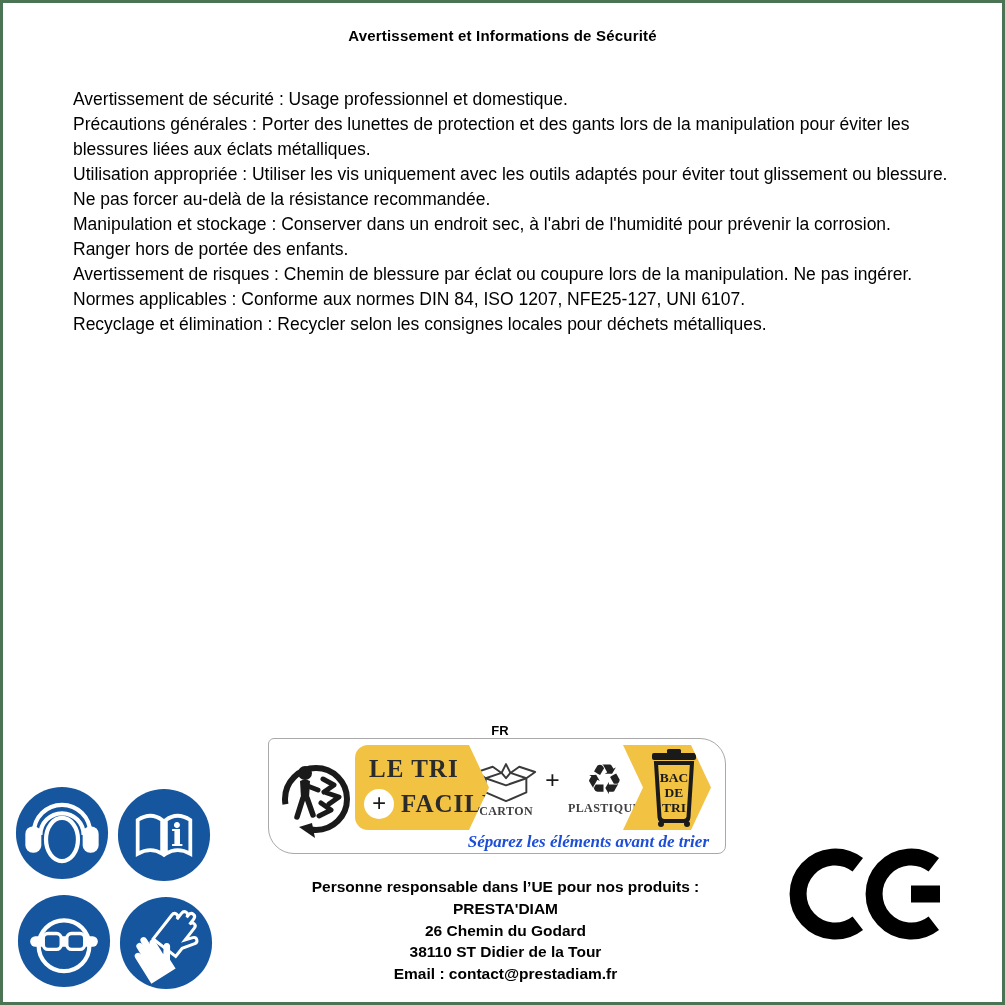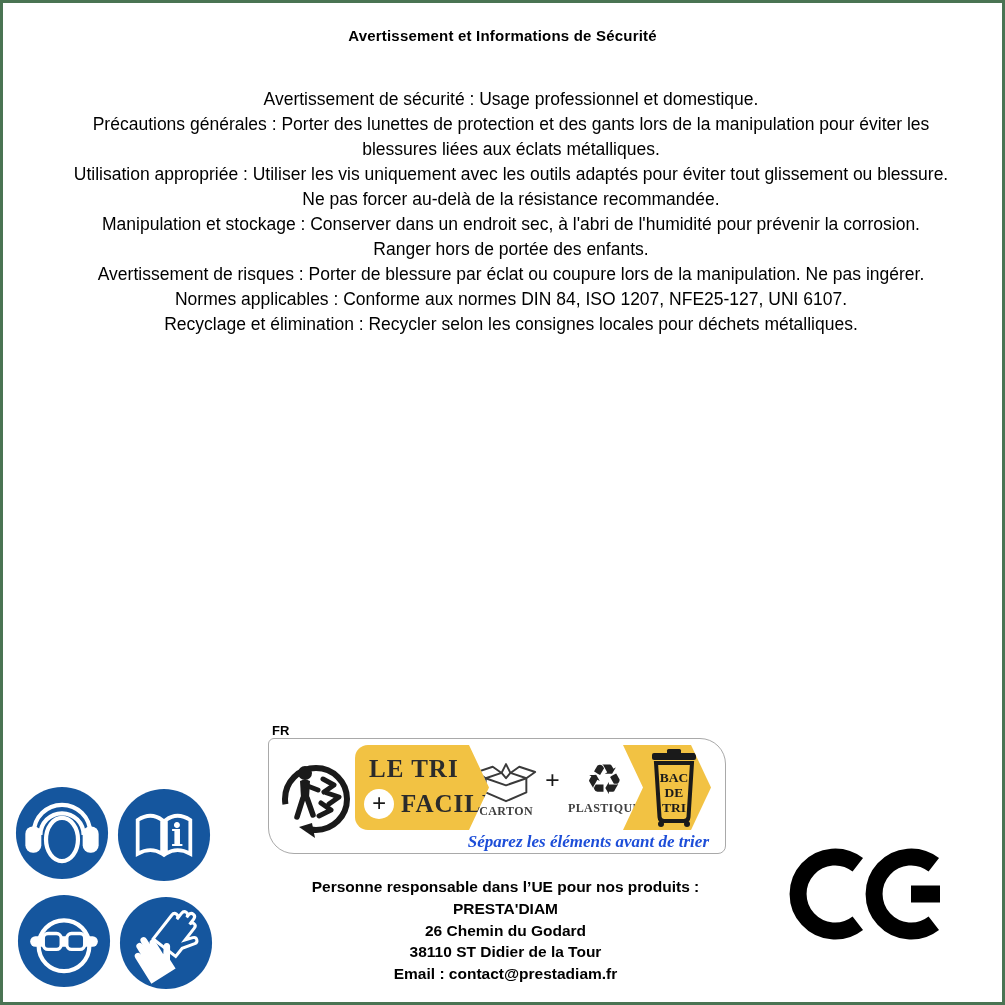--- a/index.html
+++ b/index.html
@@ -7,26 +7,26 @@
     position:relative;width:1005px;height:1005px;box-sizing:border-box;
     background:#fff;border:3px solid #4A7453;overflow:hidden;
     font-family:"Liberation Sans","DejaVu Sans",sans-serif;color:#000;
   }
   .doc-title{
     position:absolute;top:24px;left:0;width:100%;text-align:center;
     font-size:15px;font-weight:bold;letter-spacing:.2px;
   }
   .body-text{
     position:absolute;top:84px;left:70px;width:876px;
-    font-size:17.5px;line-height:25px;text-align:center;
+    font-size:17.5px;line-height:25px;
   }
   .body-text p{margin:0;}
   
   .infotri{position:absolute;left:265px;top:720px;width:460px;}
-  .fr-code{font-size:13px;font-weight:bold;margin-left:4px;line-height:15px;}
+  .fr-code{font-size:13px;font-weight:bold;margin-left:4px;line-height:15px;text-align:center;}
   .label-box{
     position:relative;width:458px;height:116px;box-sizing:border-box;
     background:#fff;border:1.5px solid #a9a9a9;
     border-radius:6px 26px 8px 26px;
     font-family:Liberation Serif, serif;
   }
   .triman{position:absolute;left:10px;top:8px;}
   .banner{
     position:absolute;left:86px;top:6px;width:356px;height:85px;
     background:#F2C243;border-radius:13px 0 0 13px;
@@ -72,21 +72,21 @@
 
 <div class="page">
 
   <div class="doc-title">Avertissement et Informations de Sécurité</div>
 
   <div class="body-text">
     <p>Avertissement de sécurité : Usage professionnel et domestique.</p>
     <p>Précautions générales : Porter des lunettes de protection et des gants lors de la manipulation pour éviter les blessures liées aux éclats métalliques.</p>
     <p>Utilisation appropriée : Utiliser les vis uniquement avec les outils adaptés pour éviter tout glissement ou blessure. Ne pas forcer au-delà de la résistance recommandée.</p>
     <p>Manipulation et stockage : Conserver dans un endroit sec, à l'abri de l'humidité pour prévenir la corrosion. Ranger hors de portée des enfants.</p>
-    <p>Avertissement de risques : Porter de blessure par éclat ou coupure lors de la manipulation. Ne pas ingérer.</p>
+    <p>Avertissement de risques : Chemin de blessure par éclat ou coupure lors de la manipulation. Ne pas ingérer.</p>
     <p>Normes applicables : Conforme aux normes DIN 84, ISO 1207, NFE25-127, UNI 6107.</p>
     <p>Recyclage et élimination : Recycler selon les consignes locales pour déchets métalliques.</p>
   </div>
 
   <div class="infotri">
     <div class="fr-code">FR</div>
     <div class="label-box">
 
       <svg class="triman" width="74" height="96" viewBox="0 0 74 96">
         <circle cx="37" cy="52" r="31" fill="none" stroke="#1a1a1a" stroke-width="6" stroke-dasharray="54 38 103"></circle>

